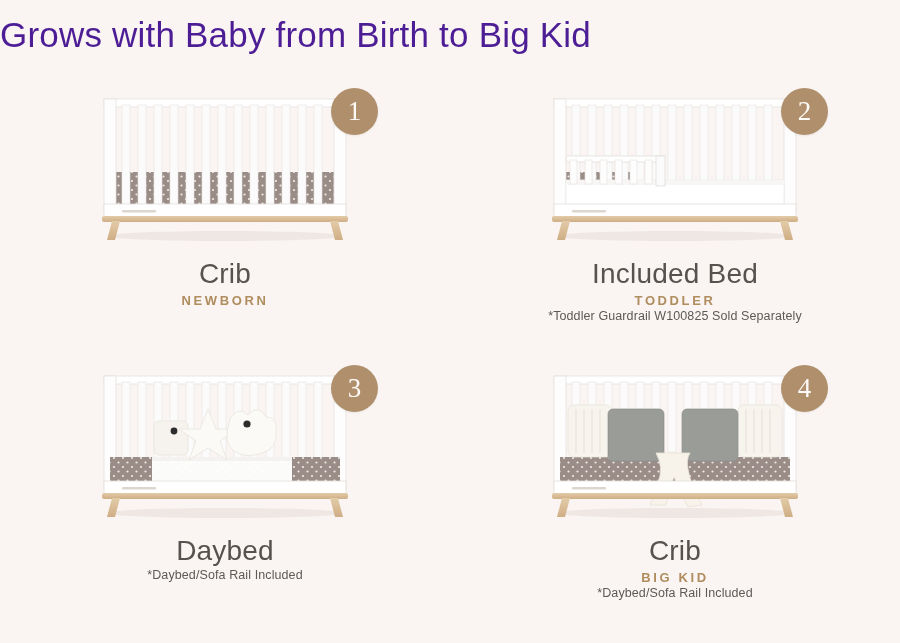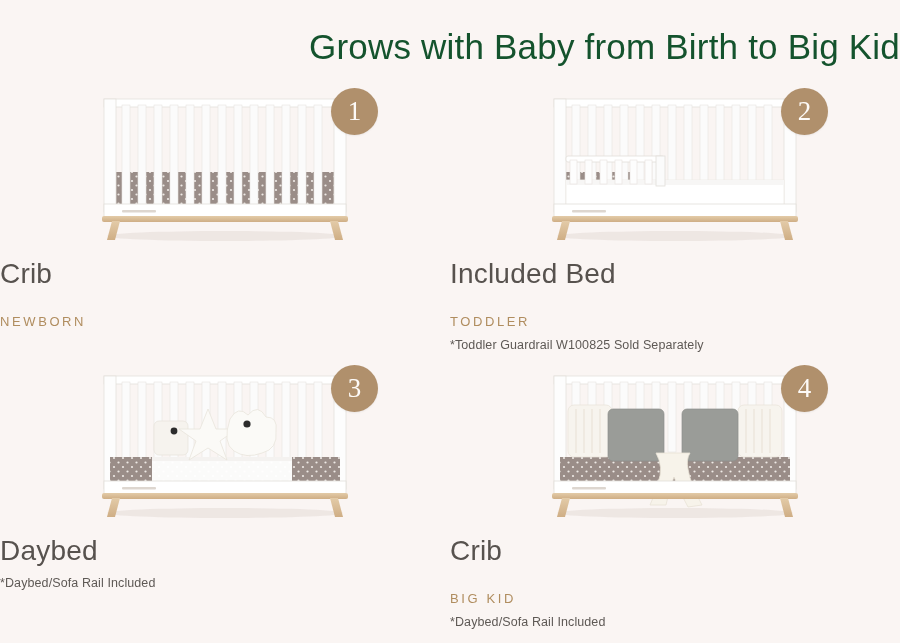--- a/index.html
+++ b/index.html
@@ -10,27 +10,27 @@
     background: #faf5f3;
     font-family: "Liberation Sans", sans-serif;
     overflow: hidden;
     position: relative;
   }
 
   .page { width: 900px; height: 643px; position: relative; }
 
   
   .headline {
-    text-align: right;
+    text-align: left;
     font-family: "Liberation Sans", sans-serif;
     font-size: 35px;
     font-weight: 300;
-    color: #14532d;
+    color: #4c1d95;
     letter-spacing: 0.2px;
-    padding-top: 26px;
+    padding-top: 14px;
     line-height: 1.2;
   }
 
   
   .grid {
     position: absolute;
     top: 84px;
     left: 0;
     width: 900px;
     display: grid;
@@ -60,40 +60,40 @@
     font-family: "Liberation Serif", serif;
     font-size: 27px;
     display: flex;
     align-items: center;
     justify-content: center;
     z-index: 6;
     box-shadow: 0 1px 2px rgba(0,0,0,0.06);
   }
 
   
-  .caption { margin-top: 14px; }
+  .caption { text-align: center; margin-top: 14px; }
 
   .stage-name {
     font-size: 28px;
     font-weight: 300;
     color: #57524e;
     letter-spacing: 0.2px;
     line-height: 1.15;
   }
 
   .stage-age {
-    margin-top: 24px;
+    margin-top: 3px;
     font-size: 13px;
-    font-weight: normal;
+    font-weight: bold;
     letter-spacing: 2.6px;
     color: #b08d5f;
   }
 
   .stage-note {
-    margin-top: 9px;
+    margin-top: 1px;
     font-size: 12.5px;
     color: #5e5955;
     letter-spacing: 0.1px;
   }
 
   
   .crib-svg { display: block; width: 290px; height: 160px; }
 </style>
 </head>
 <body>

